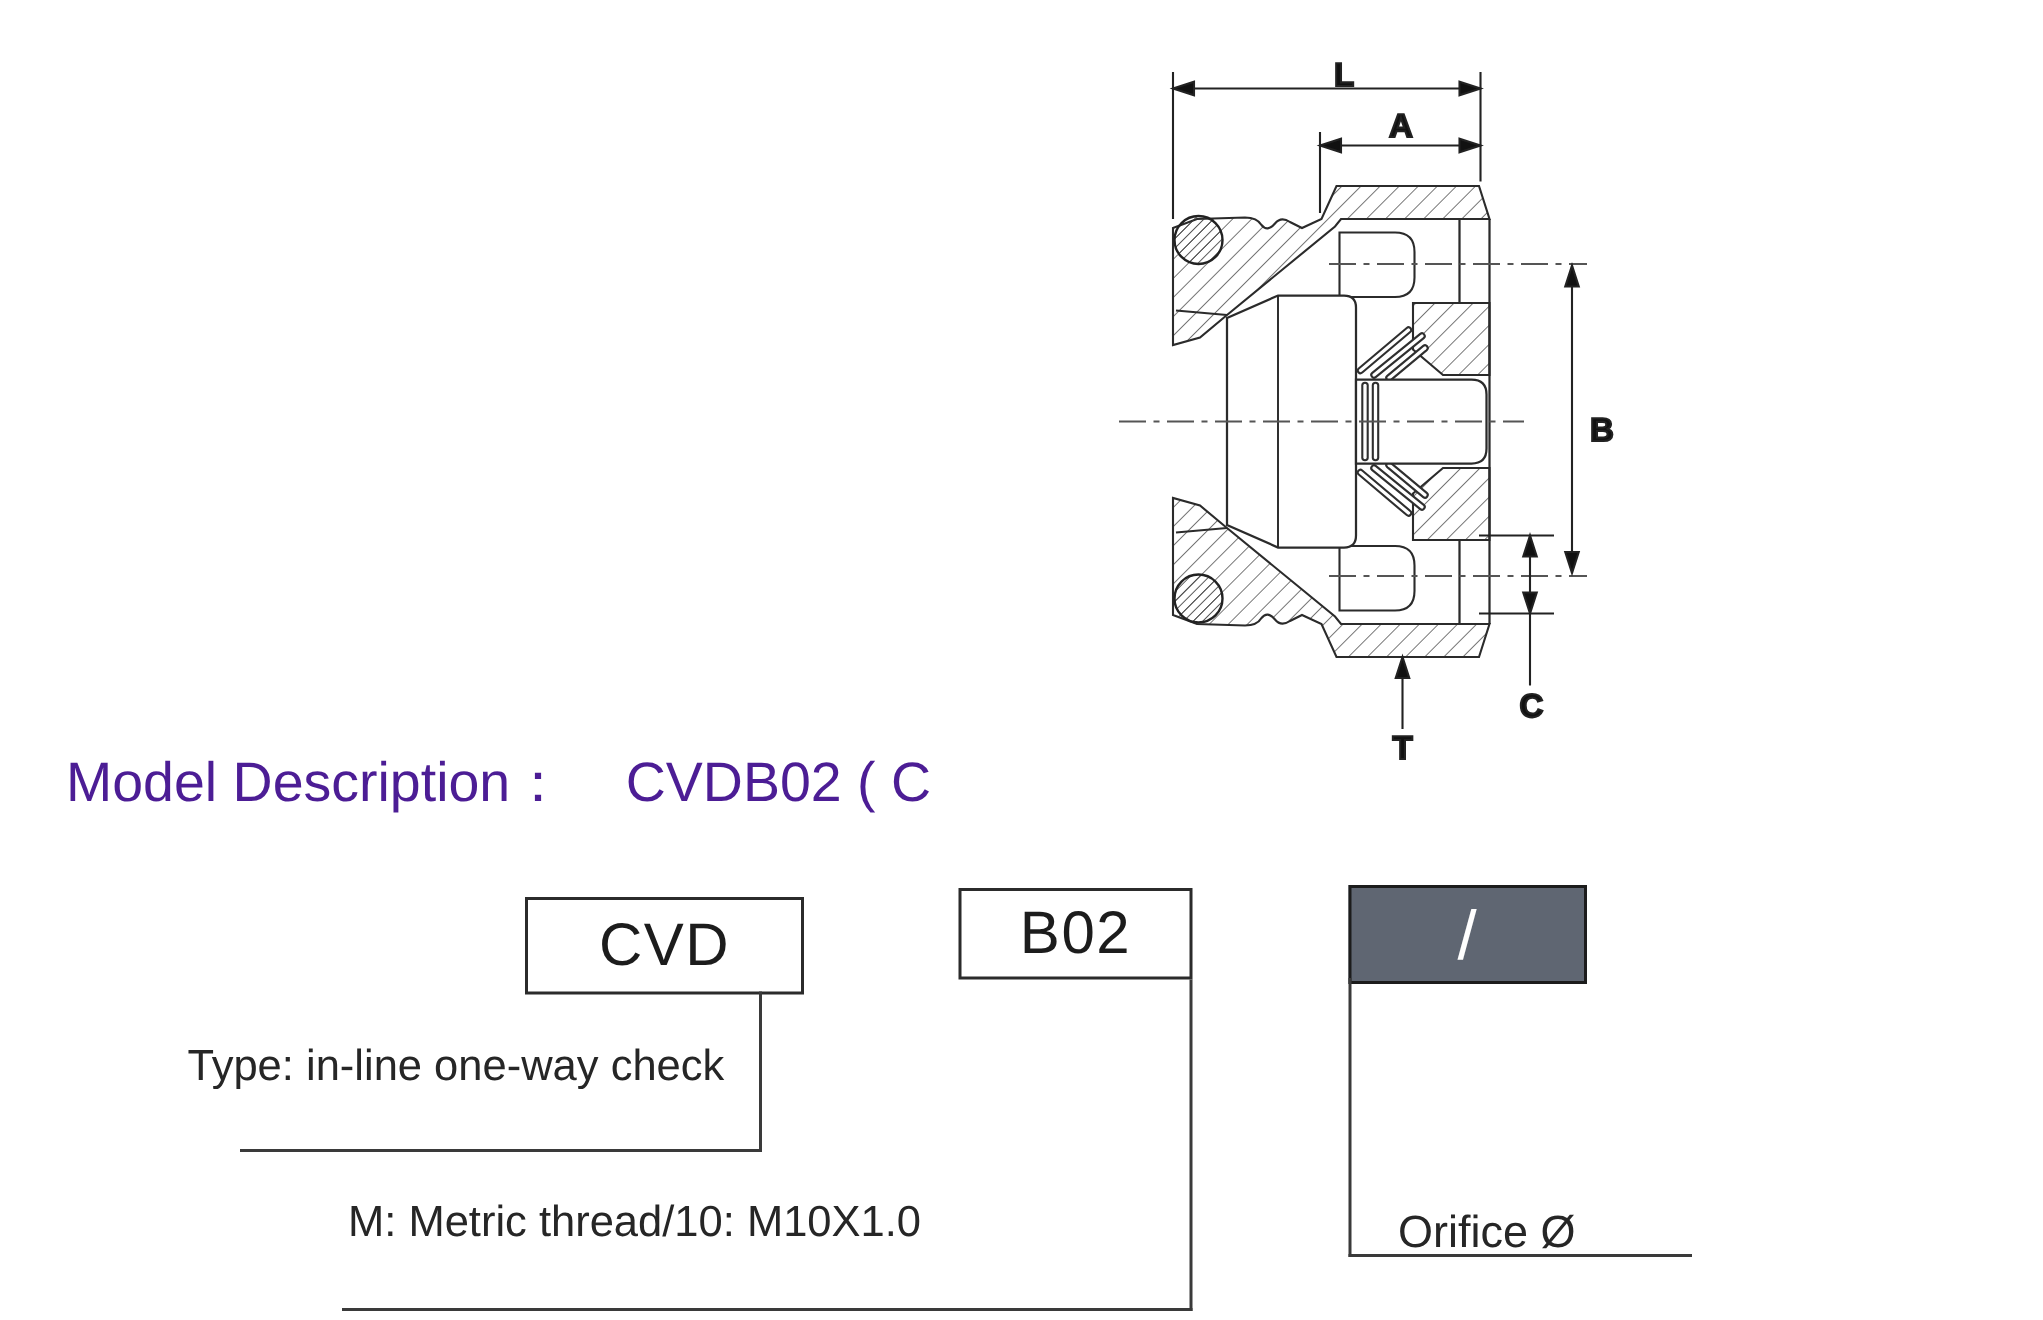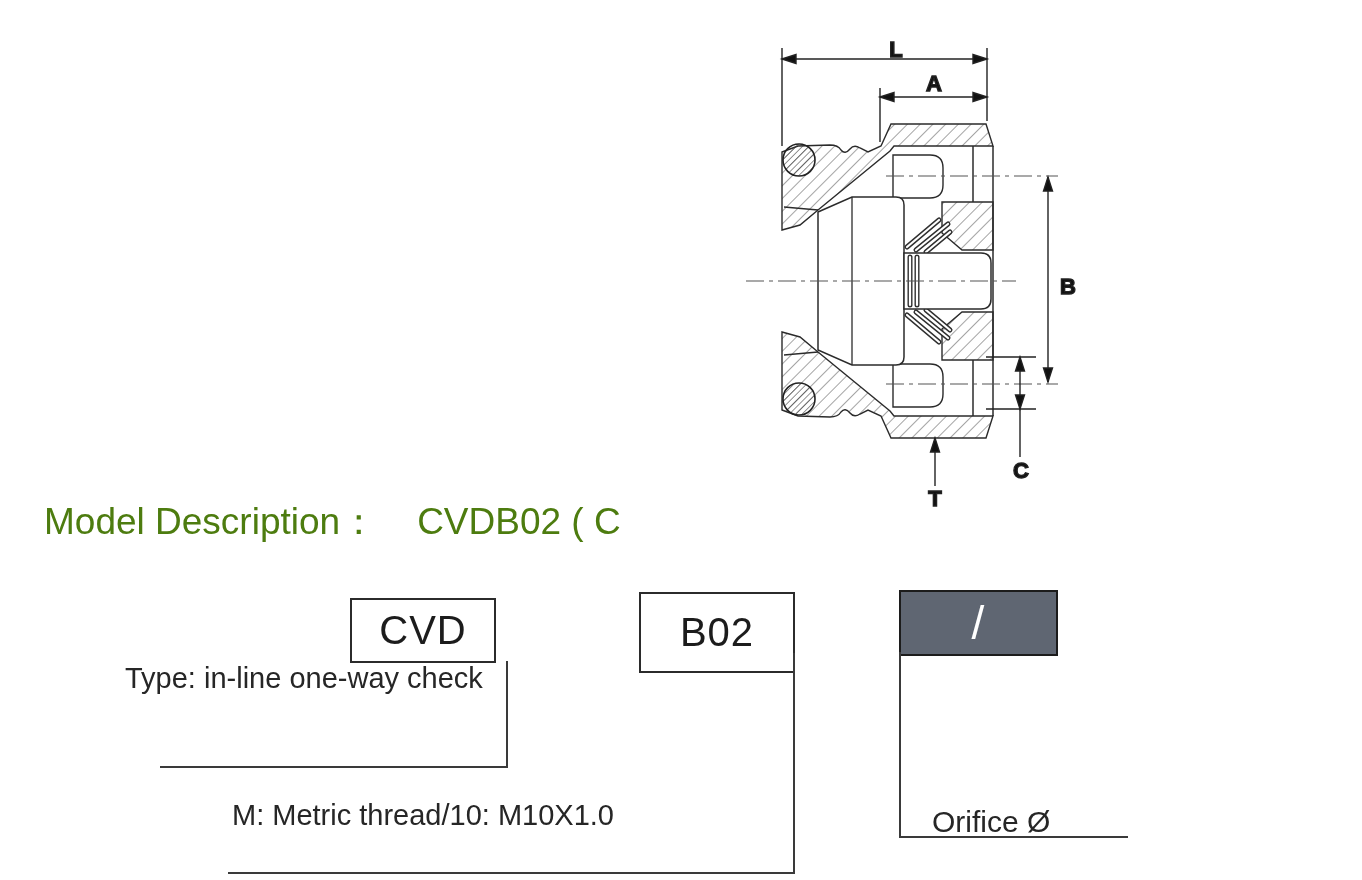--- a/index.html
+++ b/index.html
@@ -4,51 +4,51 @@
 <style>
   * { margin:0; padding:0; box-sizing:border-box; }
   html,body { background:#ffffff; }
   body { font-family:"Liberation Sans", sans-serif; }
   #page {
     position:relative; width:1362px; height:880px; background:#ffffff; overflow:hidden;
   }
   
   .title {
     position:absolute; left:44px; top:497px;
-    font-size:37px; font-weight:500; color:#4d7c0f; white-space:nowrap;
+    font-size:37px; font-weight:500; color:#4c1d95; white-space:nowrap;
   }
   .title .code { margin-left:40px; }
   
   .mbox {
     position:absolute; border:2px solid #2b2b2b; background:#ffffff;
     display:flex; align-items:center; justify-content:center;
     font-size:40px; color:#1c1c1c; letter-spacing:1px;
   }
-  #box-cvd    { left:350px; top:598px; width:146px; height:65px; }
-  #box-b02    { left:639px; top:592px; width:156px; height:81px; }
+  #box-cvd    { left:350px; top:598px; width:186px; height:65px; }
+  #box-b02    { left:639px; top:592px; width:156px; height:61px; }
   #box-orifice{
     left:899px; top:590px; width:159px; height:66px;
     background:#5f6672; border-color:#1c1c1c; color:#ffffff;
     font-size:46px; font-weight:400;
   }
   
   .vline, .hline { position:absolute; background:#3a3a3a; }
   .vline { width:2px; }
   .hline { height:2px; }
   #cvd-v { left:506px; top:661px; height:107px; }
   #cvd-h { left:160px; top:766px; width:348px; }
   #b02-v { left:793px; top:653px; height:221px; }
   #b02-h { left:228px; top:872px; width:567px; }
   #orf-v { left:899px; top:652px; height:186px; }
   #orf-h { left:899px; top:836px; width:229px; }
   
   .desc {
     position:absolute; font-size:29px; color:#262626; line-height:39px; white-space:nowrap;
   }
-  #desc-cvd { left:125px; top:659px; }
+  #desc-cvd { left:125px; top:692px; }
   #desc-b02 { left:232px; top:796px; }
   #desc-orifice { left:932px; top:802px; font-size:30px; }
   
   #drawing { position:absolute; left:700px; top:0px; }
   text.dim {
     font-family:"Liberation Sans", sans-serif;
     font-size:22px; font-weight:bold; fill:#111111;
   }
 </style>
 </head>

